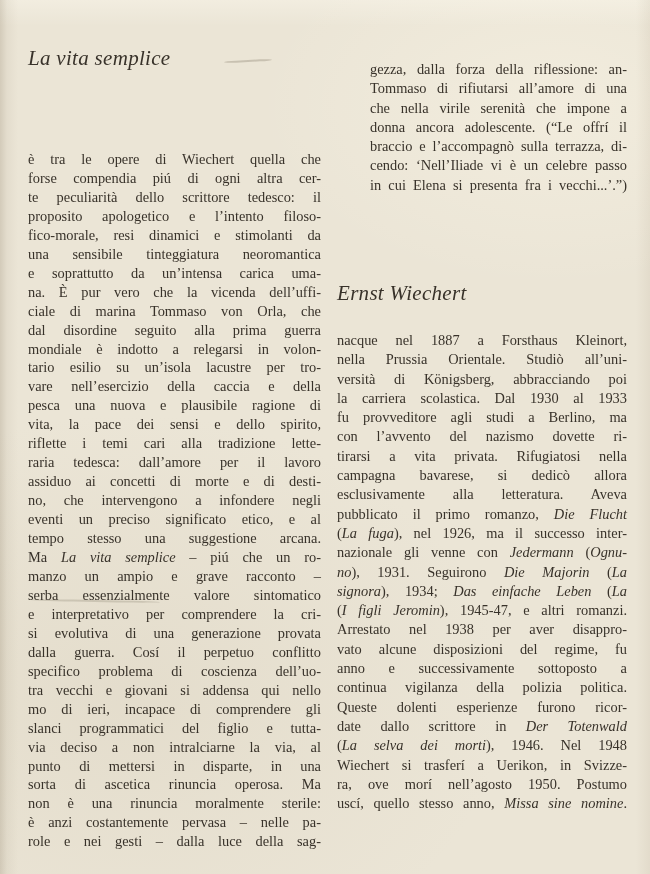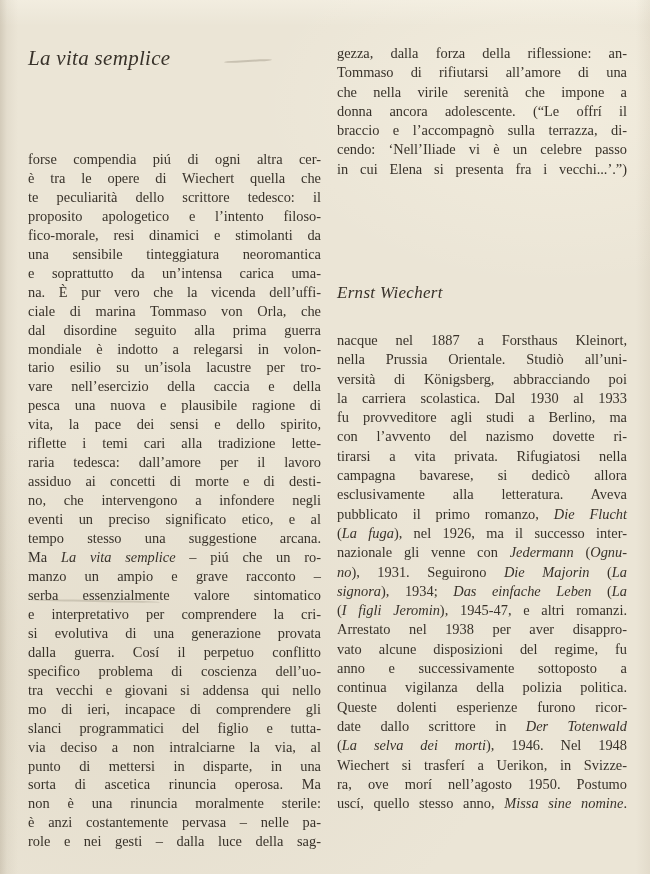--- a/index.html
+++ b/index.html
@@ -21,26 +21,26 @@
   .col { position:absolute; }
   .col-left  { left:28px;  width:293px; }
   .col-right { left:337px; width:290px; }
   .book-title {
     position:absolute; top:44px; left:0;
     font-style:italic; font-size:21px; line-height:28px;
     letter-spacing:0.3px;
   }
   .author-heading {
     position:absolute; top:279px; left:0;
-    font-style:italic; font-size:17px; line-height:28px;
+    font-style:italic; font-size:21px; line-height:28px;
     letter-spacing:0.3px;
   }
   .lines { position:absolute; left:0; right:0; }
   .lines-left  { top:150px; }
-  .lines-para1 { top:44px; }
+  .lines-para1 { top:60px;margin-left:33px; }
   .lines-bio   { top:331px; }
   .line {
     font-size:14.4px;
     line-height:18.95px;
     text-align:justify;
     text-align-last:justify;
     text-justify:inter-word;
     word-spacing:0.5px;
   }
   .lines-bio .line, .lines-para1 .line { line-height:19.3px; }
@@ -50,22 +50,22 @@
   .mark-2 { top:600px; left:30px; width:130px; height:1.5px; transform:rotate(1deg); background:rgba(110,100,82,0.22); }
 </style>
 </head>
 <body>
 
 <div class="page" style="--paper: #ebe5d6; --ink: #38322a;">
 
   <div class="col col-left">
     <div class="book-title">La vita semplice</div>
     <div class="lines lines-left">
+        <div class="line">è tra le opere di Wiechert quella che</div>
         <div class="line">forse compendia piú di ogni altra cer-</div>
-        <div class="line">è tra le opere di Wiechert quella che</div>
         <div class="line">te peculiarità dello scrittore tedesco: il</div>
         <div class="line">proposito apologetico e l’intento filoso-</div>
         <div class="line">fico-morale, resi dinamici e stimolanti da</div>
         <div class="line">una sensibile tinteggiatura neoromantica</div>
         <div class="line">e soprattutto da un’intensa carica uma-</div>
         <div class="line">na. È pur vero che la vicenda dell’uffi-</div>
         <div class="line">ciale di marina Tommaso von Orla, che</div>
         <div class="line">dal disordine seguito alla prima guerra</div>
         <div class="line">mondiale è indotto a relegarsi in volon-</div>
         <div class="line">tario esilio su un’isola lacustre per tro-</div>

